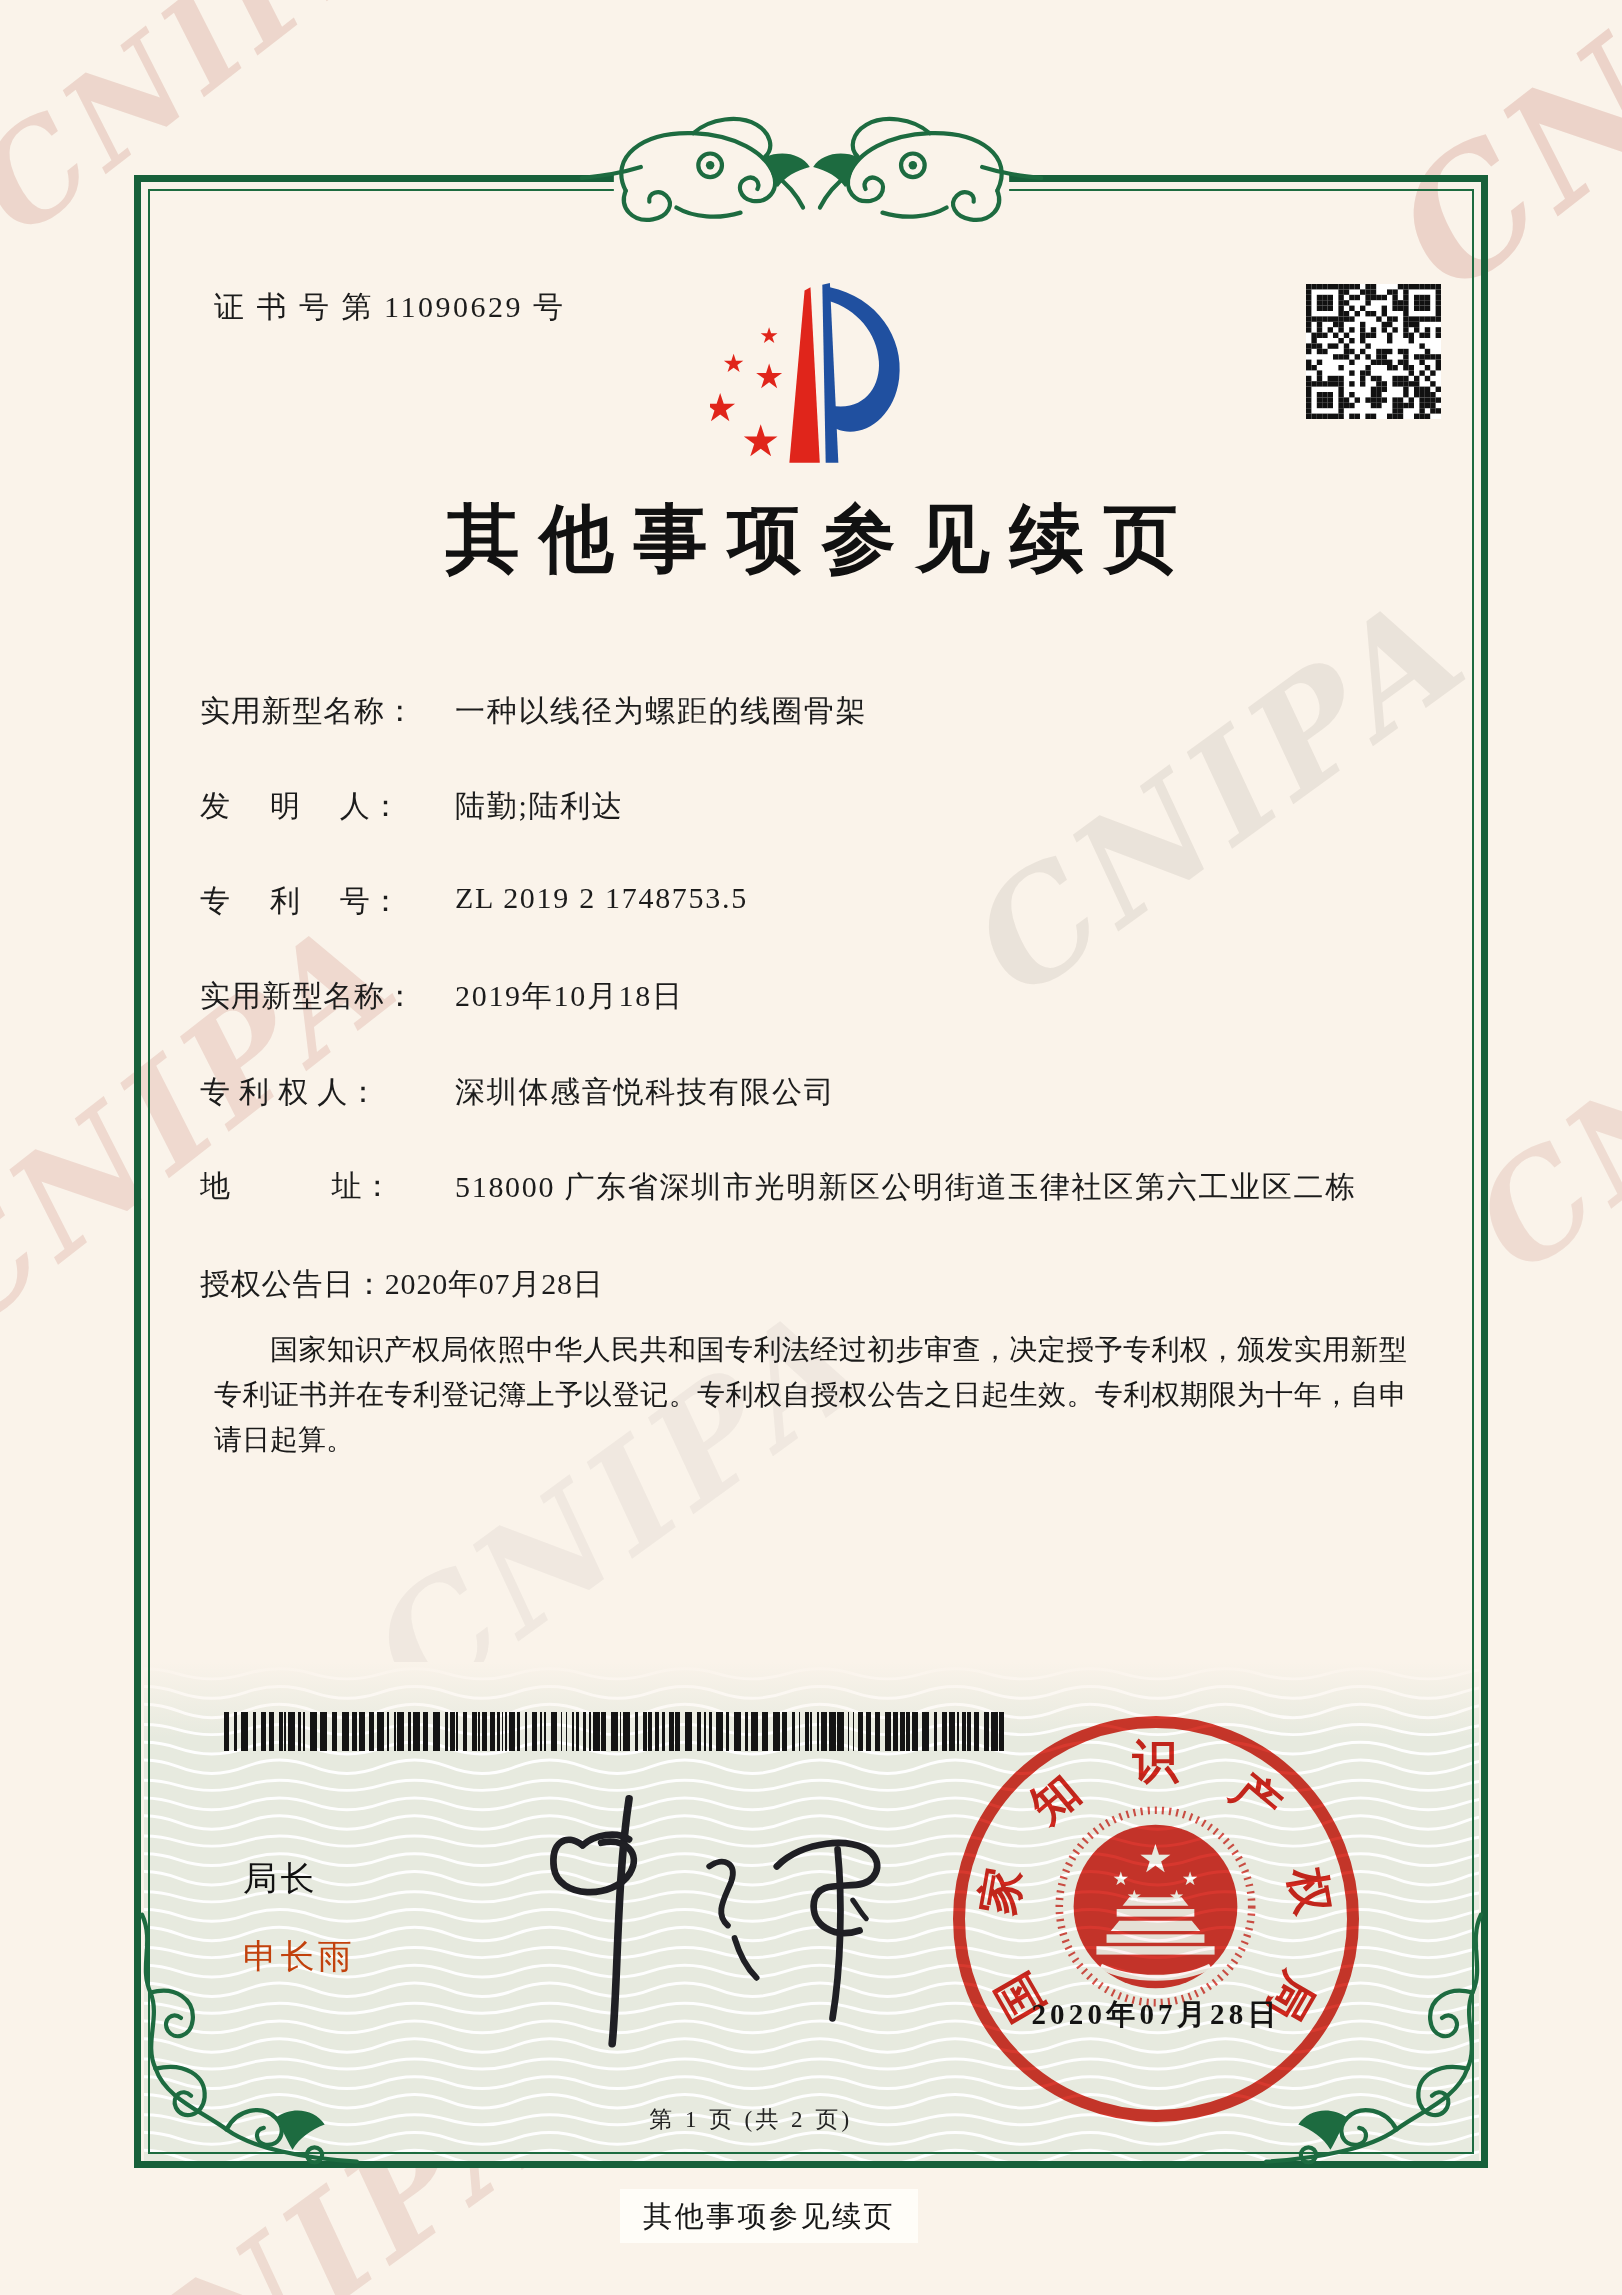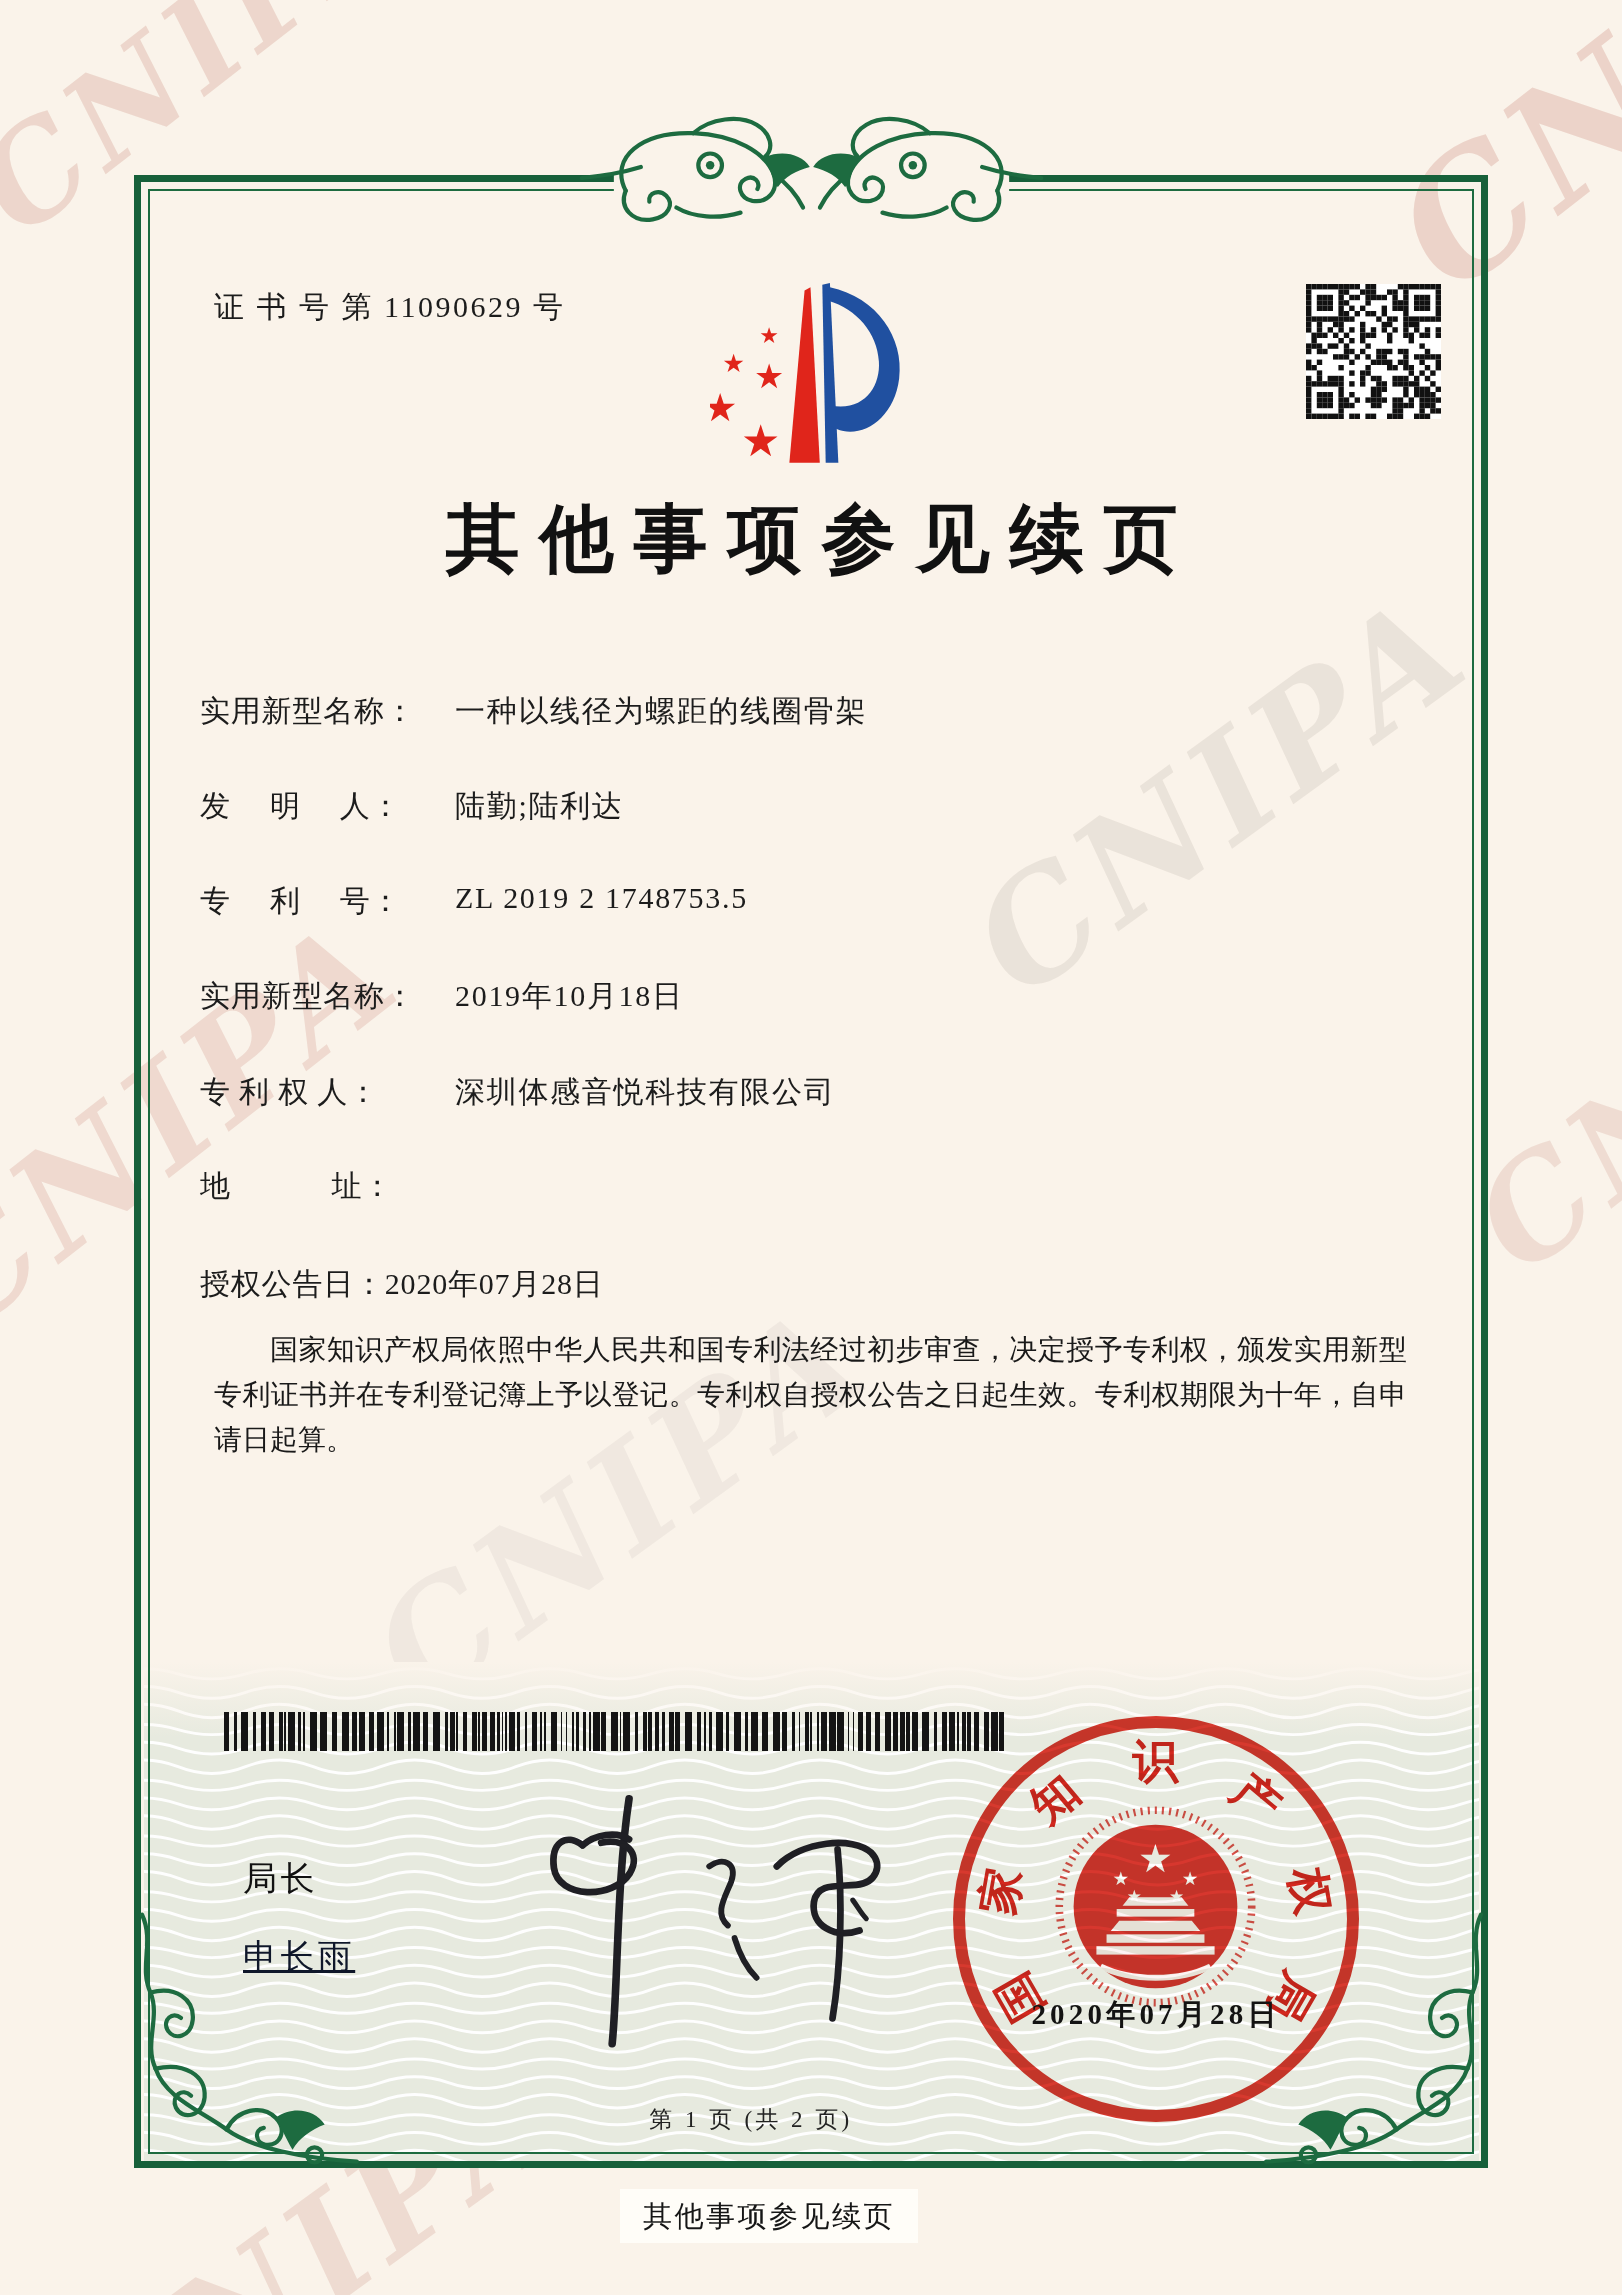--- a/index.html
+++ b/index.html
@@ -42,21 +42,21 @@
   .r7 .g2{position:absolute;left:617px;top:0;white-space:nowrap;}
   
   .paras{left:214px;top:1327px;width:1193px;font-size:28px;line-height:45px;
          text-align:justify;color:#191919;z-index:5;}
   .paras p{margin:0;text-indent:2em;}
   .paras p + p{margin-top:22px;}
   
   .barcode{left:224px;top:1712px;width:782px;height:39px;z-index:5;font-size:0;}
   .barcode i{display:inline-block;height:100%;}
   .sig-title{left:243px;top:1856px;font-size:34px;color:#111;z-index:5;letter-spacing:3.4px;}
-  .sig-name{left:243px;top:1934px;font-size:34px;color:#0f172a;z-index:5;letter-spacing:3.4px;text-decoration:underline;}
+  .sig-name{left:243px;top:1934px;font-size:34px;color:#c2410c;z-index:5;letter-spacing:3.4px;}
   .signature{left:456px;top:1765px;width:439px;height:304px;z-index:6;}
   .seal{left:953px;top:1716px;width:406px;height:406px;z-index:6;mix-blend-mode:multiply;}
   .seal-ring{position:absolute;left:0;top:0;width:382px;height:382px;border:12px solid rgba(213,40,28,.92);
              border-radius:50%;}
   .sc{position:absolute;left:179px;top:179px;width:47px;height:47px;line-height:47px;text-align:center;
       font-size:46px;font-weight:bold;color:#d5281e;}
   .sc0{transform:rotate(-120deg) translateY(-157px);}
   .sc1{transform:rotate(-80deg)  translateY(-157px);}
   .sc2{transform:rotate(-40deg)  translateY(-157px);}
   .sc3{transform:rotate(0deg)    translateY(-157px);}
@@ -504,20 +504,21 @@
     <span class="lab">专　 利　 号：</span><span class="val">ZL 2019 2 1748753.5</span>
   </div>
   <div class="row r4">
     <span class="lab">实用新型名称：</span><span class="val">2019年10月18日</span>
   </div>
   <div class="row r5">
     <span class="lab">专 利 权 人：</span><span class="val">深圳体感音悦科技有限公司</span>
   </div>
   <div class="row r6">
     <span class="lab">地　　　 址：</span>
+      <span class="val">518000 广东省深圳市光明新区公明街道玉律社区第六工业区二栋</span>
   </div>
   <div class="row r7">
     <span>授权公告日：</span><span>2020年07月28日</span>
   </div>
 
   <div class="abs paras">
     <p>国家知识产权局依照中华人民共和国专利法经过初步审查，决定授予专利权，颁发实用新型专利证书并在专利登记簿上予以登记。专利权自授权公告之日起生效。专利权期限为十年，自申请日起算。</p>
   </div>
 
   <div class="abs barcode" id="barcode"><i style="width:5px;background:#141414"></i><i style="width:5px;background:transparent"></i><i style="width:3.4px;background:#141414"></i><i style="width:3.4px;background:transparent"></i><i style="width:6.8px;background:#141414"></i><i style="width:5px;background:transparent"></i><i style="width:3.4px;background:#141414"></i><i style="width:5px;background:transparent"></i><i style="width:5px;background:#141414"></i><i style="width:3.4px;background:transparent"></i><i style="width:5px;background:#141414"></i><i style="width:5px;background:transparent"></i><i style="width:3.4px;background:#141414"></i><i style="width:1.7px;background:transparent"></i><i style="width:1.7px;background:#141414"></i><i style="width:1.7px;background:transparent"></i><i style="width:6.8px;background:#141414"></i><i style="width:3.4px;background:transparent"></i><i style="width:3.4px;background:#141414"></i><i style="width:1.7px;background:transparent"></i><i style="width:1.7px;background:#141414"></i><i style="width:5px;background:transparent"></i><i style="width:6.8px;background:#141414"></i><i style="width:3.4px;background:transparent"></i><i style="width:6.8px;background:#141414"></i><i style="width:5px;background:transparent"></i><i style="width:5px;background:#141414"></i><i style="width:5px;background:transparent"></i><i style="width:6.8px;background:#141414"></i><i style="width:3.4px;background:transparent"></i><i style="width:5px;background:#141414"></i><i style="width:1.7px;background:transparent"></i><i style="width:6.8px;background:#141414"></i><i style="width:3.4px;background:transparent"></i><i style="width:5px;background:#141414"></i><i style="width:3.4px;background:transparent"></i><i style="width:6.8px;background:#141414"></i><i style="width:3.4px;background:transparent"></i><i style="width:1.7px;background:#141414"></i><i style="width:5px;background:transparent"></i><i style="width:1.7px;background:#141414"></i><i style="width:1.7px;background:transparent"></i><i style="width:6.8px;background:#141414"></i><i style="width:3.4px;background:transparent"></i><i style="width:3.4px;background:#141414"></i><i style="width:1.7px;background:transparent"></i><i style="width:6.8px;background:#141414"></i><i style="width:3.4px;background:transparent"></i><i style="width:5px;background:#141414"></i><i style="width:5px;background:transparent"></i><i style="width:6.8px;background:#141414"></i><i style="width:5px;background:transparent"></i><i style="width:3.4px;background:#141414"></i><i style="width:1.7px;background:transparent"></i><i style="width:5px;background:#141414"></i><i style="width:1.7px;background:transparent"></i><i style="width:1.7px;background:#141414"></i><i style="width:5px;background:transparent"></i><i style="width:3.4px;background:#141414"></i><i style="width:5px;background:transparent"></i><i style="width:5px;background:#141414"></i><i style="width:1.7px;background:transparent"></i><i style="width:1.7px;background:#141414"></i><i style="width:1.7px;background:transparent"></i><i style="width:5px;background:#141414"></i><i style="width:3.4px;background:transparent"></i><i style="width:5px;background:#141414"></i><i style="width:1.7px;background:transparent"></i><i style="width:3.4px;background:#141414"></i><i style="width:1.7px;background:transparent"></i><i style="width:1.7px;background:#141414"></i><i style="width:1.7px;background:transparent"></i><i style="width:1.7px;background:#141414"></i><i style="width:1.7px;background:transparent"></i><i style="width:6.8px;background:#141414"></i><i style="width:1.7px;background:transparent"></i><i style="width:3.4px;background:#141414"></i><i style="width:5px;background:transparent"></i><i style="width:1.7px;background:#141414"></i><i style="width:5px;background:transparent"></i><i style="width:5px;background:#141414"></i><i style="width:3.4px;background:transparent"></i><i style="width:1.7px;background:#141414"></i><i style="width:1.7px;background:transparent"></i><i style="width:1.7px;background:#141414"></i><i style="width:5px;background:transparent"></i><i style="width:6.8px;background:#141414"></i><i style="width:3.4px;background:transparent"></i><i style="width:1.7px;background:#141414"></i><i style="width:3.4px;background:transparent"></i><i style="width:1.7px;background:#141414"></i><i style="width:5px;background:transparent"></i><i style="width:1.7px;background:#141414"></i><i style="width:1.7px;background:transparent"></i><i style="width:3.4px;background:#141414"></i><i style="width:3.4px;background:transparent"></i><i style="width:3.4px;background:#141414"></i><i style="width:3.4px;background:transparent"></i><i style="width:1.7px;background:#141414"></i><i style="width:1.7px;background:transparent"></i><i style="width:6.8px;background:#141414"></i><i style="width:1.7px;background:transparent"></i><i style="width:5px;background:#141414"></i><i style="width:5px;background:transparent"></i><i style="width:6.8px;background:#141414"></i><i style="width:1.7px;background:transparent"></i><i style="width:1.7px;background:#141414"></i><i style="width:1.7px;background:transparent"></i><i style="width:6.8px;background:#141414"></i><i style="width:5px;background:transparent"></i><i style="width:3.4px;background:#141414"></i><i style="width:5px;background:transparent"></i><i style="width:3.4px;background:#141414"></i><i style="width:1.7px;background:transparent"></i><i style="width:3.4px;background:#141414"></i><i style="width:3.4px;background:transparent"></i><i style="width:3.4px;background:#141414"></i><i style="width:3.4px;background:transparent"></i><i style="width:3.4px;background:#141414"></i><i style="width:3.4px;background:transparent"></i><i style="width:5px;background:#141414"></i><i style="width:1.7px;background:transparent"></i><i style="width:5px;background:#141414"></i><i style="width:5px;background:transparent"></i><i style="width:6.8px;background:#141414"></i><i style="width:5px;background:transparent"></i><i style="width:3.4px;background:#141414"></i><i style="width:3.4px;background:transparent"></i><i style="width:1.7px;background:#141414"></i><i style="width:3.4px;background:transparent"></i><i style="width:3.4px;background:#141414"></i><i style="width:3.4px;background:transparent"></i><i style="width:6.8px;background:#141414"></i><i style="width:3.4px;background:transparent"></i><i style="width:3.4px;background:#141414"></i><i style="width:5px;background:transparent"></i><i style="width:6.8px;background:#141414"></i><i style="width:3.4px;background:transparent"></i><i style="width:3.4px;background:#141414"></i><i style="width:3.4px;background:transparent"></i><i style="width:6.8px;background:#141414"></i><i style="width:3.4px;background:transparent"></i><i style="width:6.8px;background:#141414"></i><i style="width:5px;background:transparent"></i><i style="width:6.8px;background:#141414"></i><i style="width:1.7px;background:transparent"></i><i style="width:5px;background:#141414"></i><i style="width:5px;background:transparent"></i><i style="width:3.4px;background:#141414"></i><i style="width:3.4px;background:transparent"></i><i style="width:1.7px;background:#141414"></i><i style="width:5px;background:transparent"></i><i style="width:3.4px;background:#141414"></i><i style="width:1.7px;background:transparent"></i><i style="width:1.7px;background:#141414"></i><i style="width:5px;background:transparent"></i><i style="width:1.7px;background:#141414"></i><i style="width:1.7px;background:transparent"></i><i style="width:6.8px;background:#141414"></i><i style="width:1.7px;background:transparent"></i><i style="width:6.8px;background:#141414"></i><i style="width:1.7px;background:transparent"></i><i style="width:6.8px;background:#141414"></i><i style="width:3.4px;background:transparent"></i><i style="width:1.7px;background:#141414"></i><i style="width:3.4px;background:transparent"></i><i style="width:1.7px;background:#141414"></i><i style="width:3.4px;background:transparent"></i><i style="width:5px;background:#141414"></i><i style="width:3.4px;background:transparent"></i><i style="width:5px;background:#141414"></i><i style="width:3.4px;background:transparent"></i><i style="width:5px;background:#141414"></i><i style="width:5px;background:transparent"></i><i style="width:6.8px;background:#141414"></i><i style="width:1.7px;background:transparent"></i><i style="width:5px;background:#141414"></i><i style="width:1.7px;background:transparent"></i><i style="width:5px;background:#141414"></i><i style="width:1.7px;background:transparent"></i><i style="width:3.4px;background:#141414"></i><i style="width:1.7px;background:transparent"></i><i style="width:6.8px;background:#141414"></i><i style="width:3.4px;background:transparent"></i><i style="width:6.8px;background:#141414"></i><i style="width:5px;background:transparent"></i><i style="width:3.4px;background:#141414"></i><i style="width:5px;background:transparent"></i><i style="width:5px;background:#141414"></i><i style="width:1.7px;background:transparent"></i><i style="width:6.8px;background:#141414"></i><i style="width:1.7px;background:transparent"></i><i style="width:1.7px;background:#141414"></i><i style="width:3.4px;background:transparent"></i><i style="width:3.4px;background:#141414"></i><i style="width:1.7px;background:transparent"></i><i style="width:3.4px;background:#141414"></i><i style="width:3.4px;background:transparent"></i><i style="width:5px;background:#141414"></i><i style="width:5px;background:transparent"></i><i style="width:5px;background:#141414"></i><i style="width:1.7px;background:transparent"></i><i style="width:6.8px;background:#141414"></i><i style="width:1.7px;background:transparent"></i><i style="width:5px;background:#141414"></i></div>

